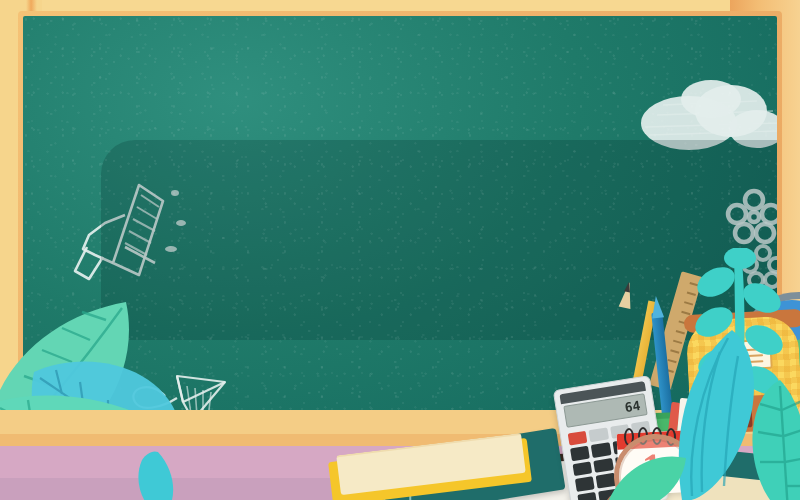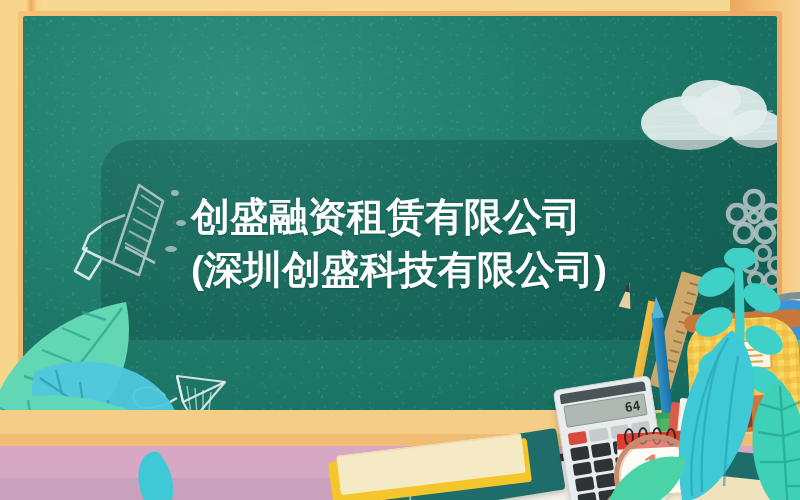--- a/index.html
+++ b/index.html
@@ -408,21 +408,20 @@
       </g>
       <g stroke="rgba(255,255,255,.6)" stroke-width="1.6">
         <path d="M66 14 L70 42"></path>
           <path d="M74 16 L76 44"></path>
         <path d="M82 18 L82 42"></path>
           <path d="M90 20 L88 38"></path>
       </g>
     </svg>
 
     <div class="title-panel"></div>
-    <div class="headline">创盛融资租赁有限公司(深圳创盛科技有限公司)</div>
   </div>
 
   <svg class="leaf" style="left:-24px; top:296px; width:170px; height:190px;" viewBox="0 0 170 190">
     <path d="M150 6 C70 20, 4 82, 10 166 C14 186, 40 190, 62 176 C128 136, 164 70, 150 6 Z" fill="#63d6b4"></path>
     <g stroke="#2aa88c" stroke-width="2.4" fill="none" opacity=".75">
       <path d="M146 12 C104 70, 62 122, 18 164"></path>
       <path d="M130 24 L106 16"></path>
         <path d="M114 44 L86 32"></path>
       <path d="M96 66 L66 54"></path>
         <path d="M76 90 L48 80"></path>

